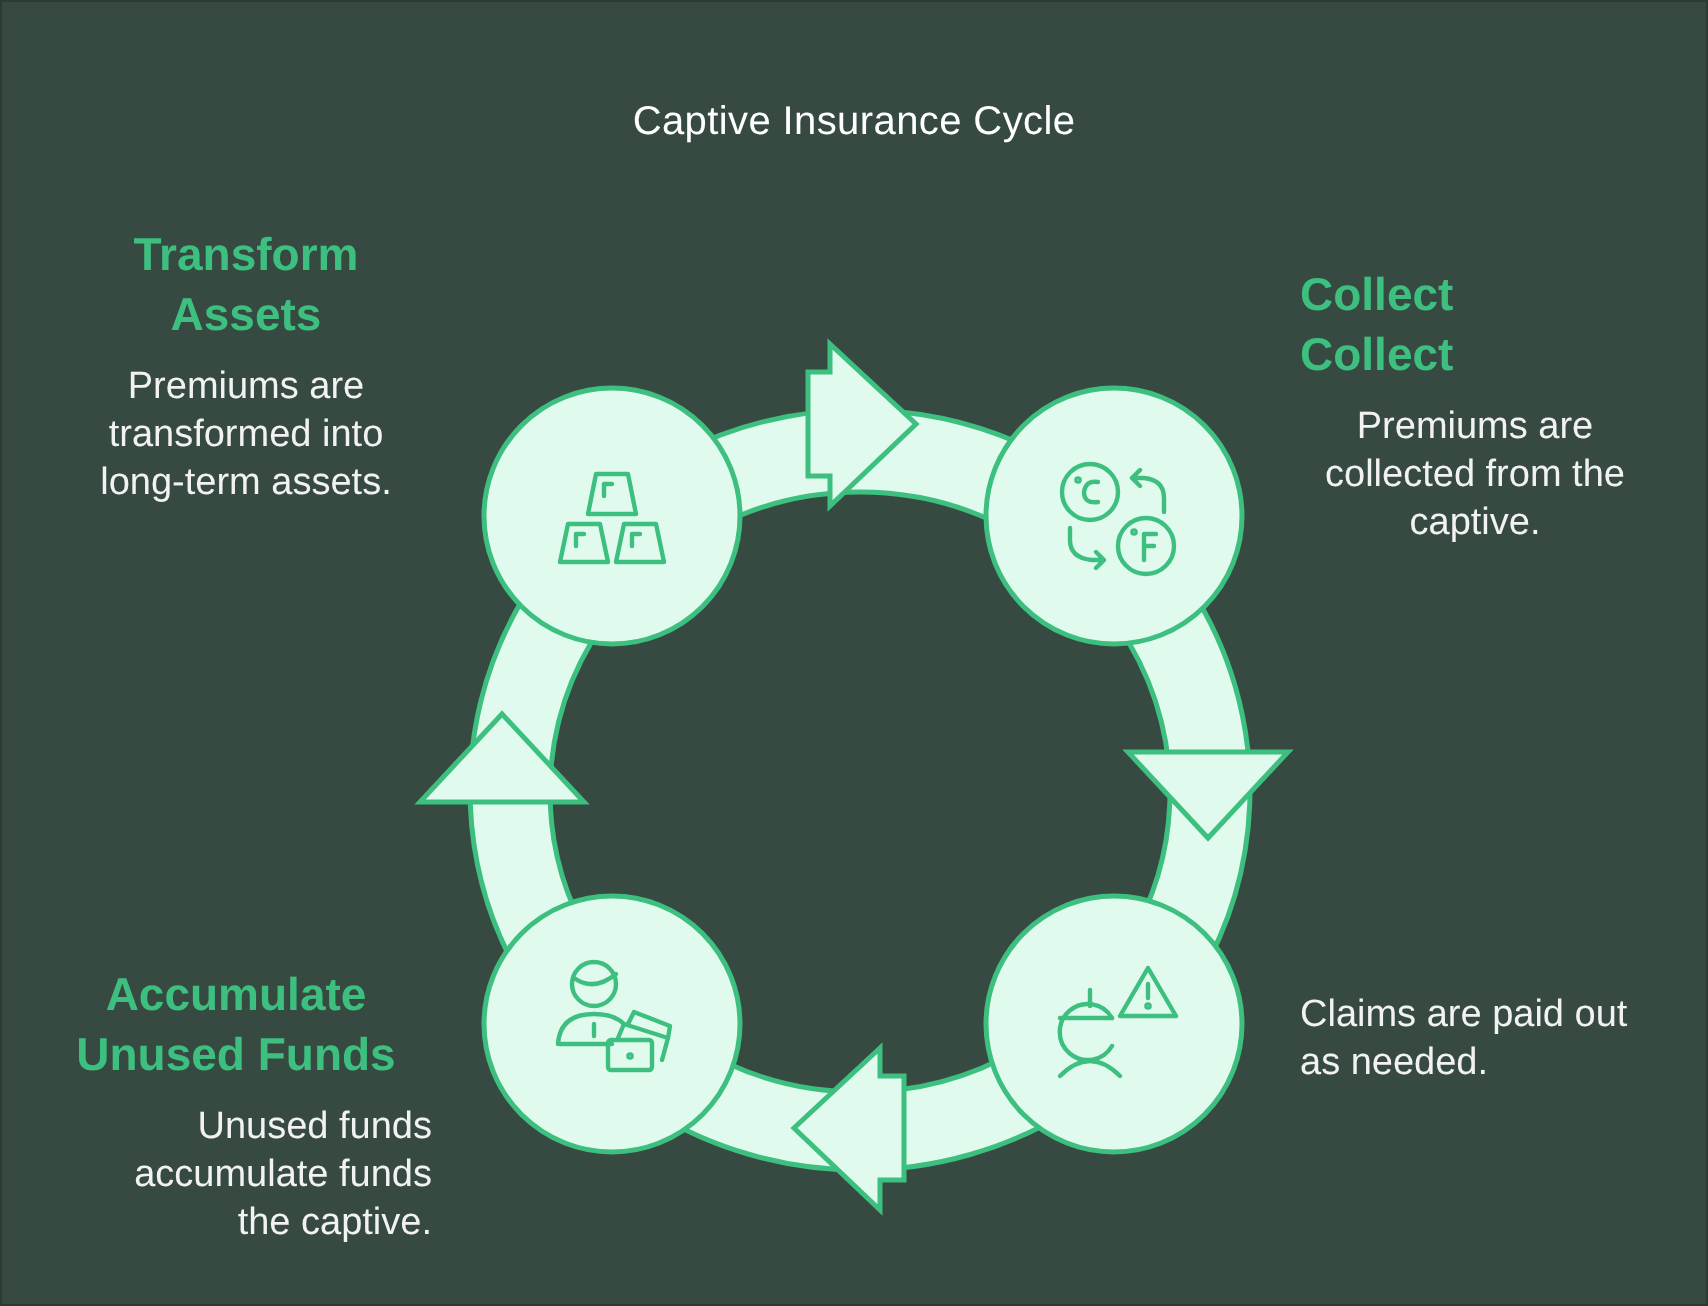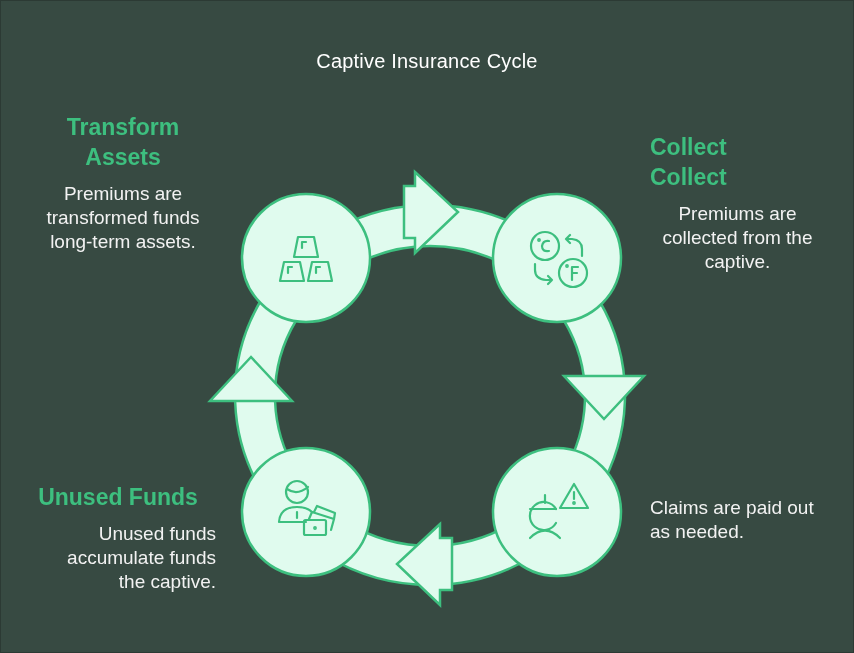--- a/index.html
+++ b/index.html
@@ -108,39 +108,40 @@
   </g>
 </svg>
 
 <div class="block b-tl">
   <h2>
     <div>Transform</div>
     <div>Assets</div>
   </h2>
   <p>
     <span>Premiums are</span><br>
-    <span>transformed funds</span><br>
+    <span>transformed into</span><br>
     <span>long-term assets.</span>
   </p>
 </div>
 
 <div class="block b-tr">
   <h2>
     <div>Collect</div>
     <div>Collect</div>
   </h2>
   <p>
     <span>Premiums are</span><br>
     <span>collected from the</span><br>
     <span>captive.</span>
   </p>
 </div>
 
 <div class="block b-bl">
   <h2>
+    <div>Accumulate</div>
     <div>Unused Funds</div>
   </h2>
   <p>
     <span>Unused funds</span><br>
     <span>accumulate funds</span><br>
     <span>the captive.</span>
   </p>
 </div>
 
 <div class="block b-br">

